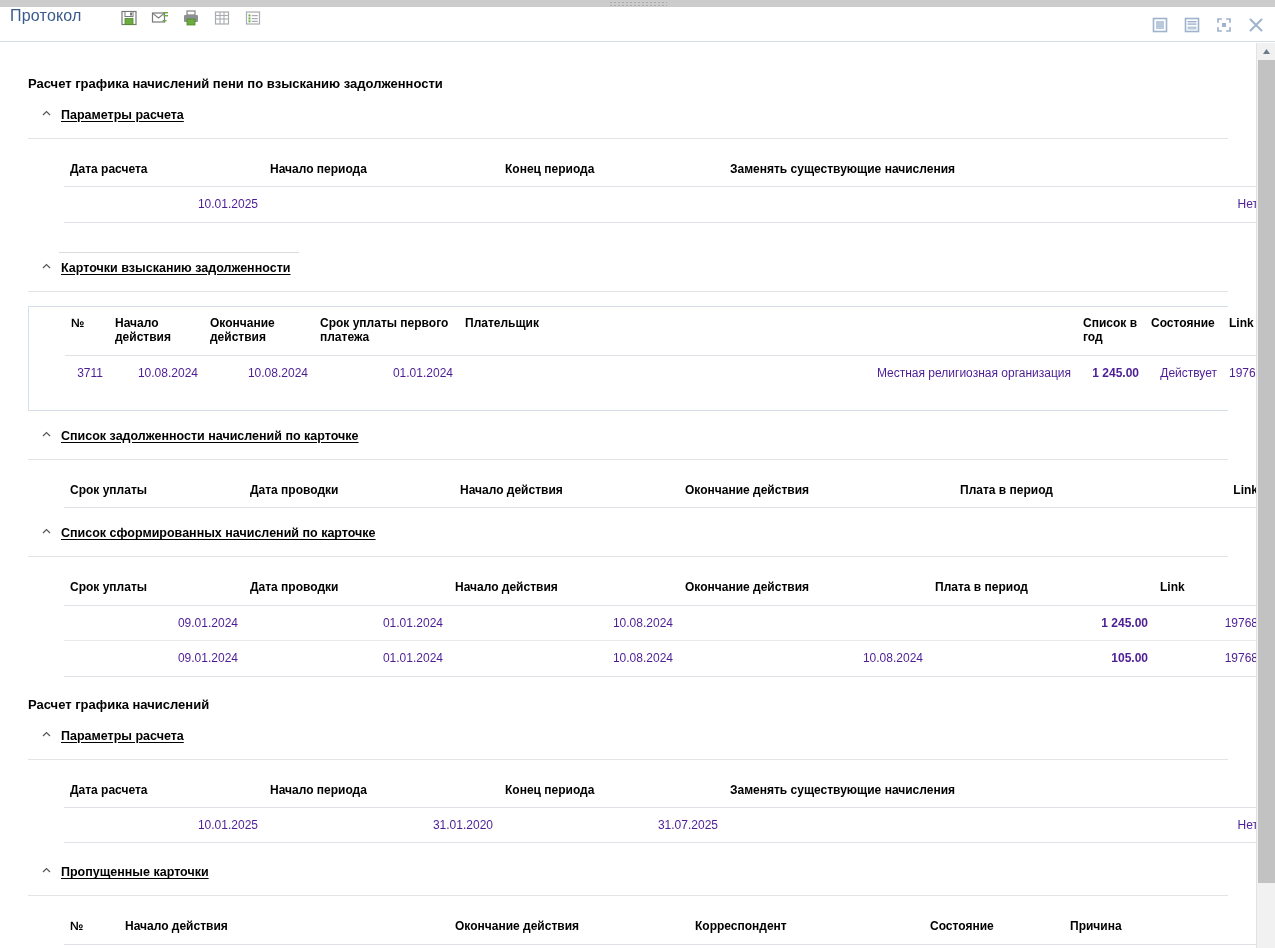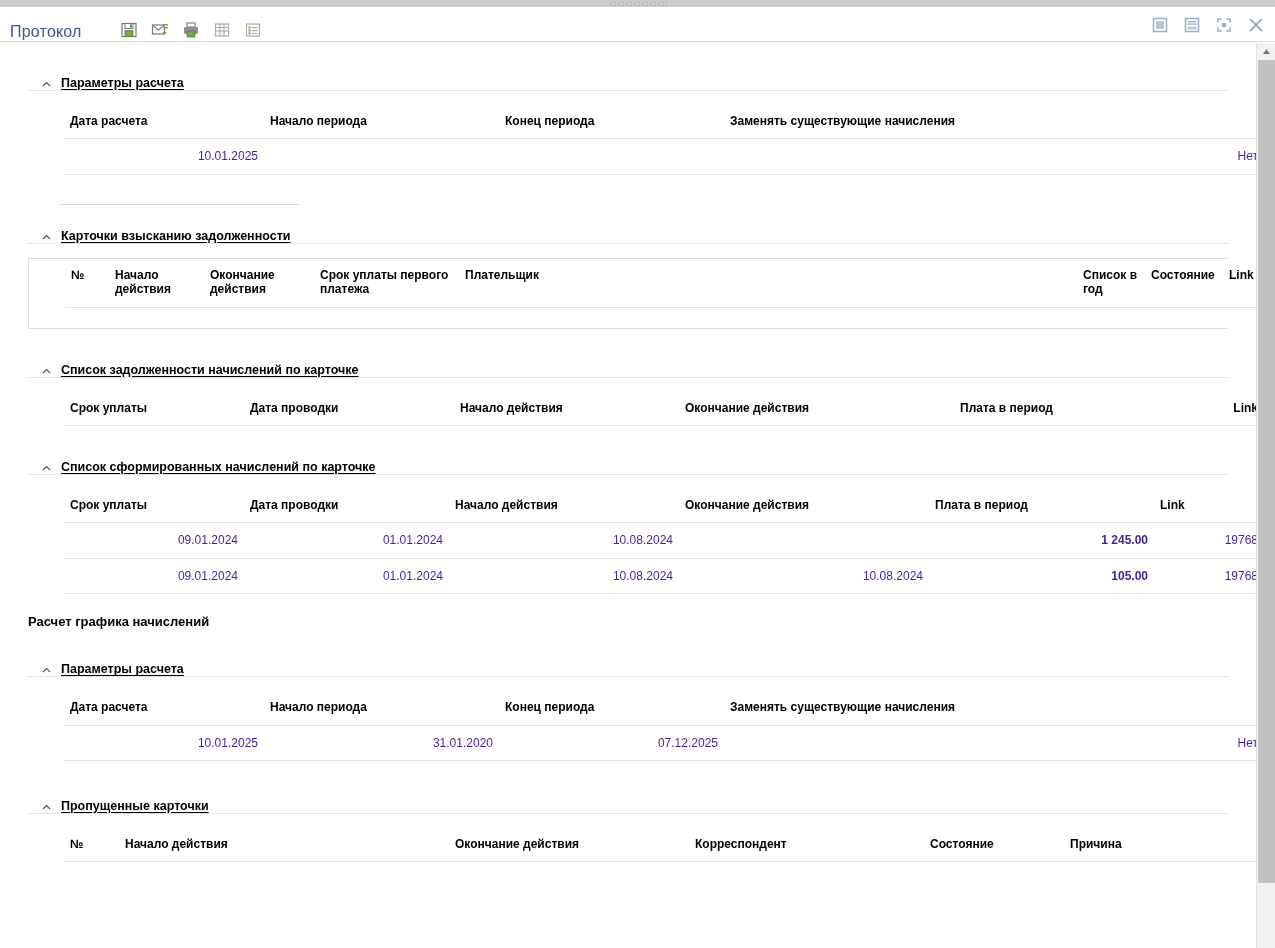--- a/index.html
+++ b/index.html
@@ -32,21 +32,21 @@
     background-size: 4px 3px;
     background-position: 0 0;
   }
 
   
   .titlebar {
     position: absolute; top: 7px; left: 0;
     width: 1275px; height: 35px;
     background: #ffffff;
     border-bottom: 1px solid #d6dbe0;
-    display: flex; align-items: flex-end;
+    display: flex; align-items: flex-start;
   }
   .win-title {
     margin-left: 10px;
     font-size: 16px;
     color: #3a5a8c;
     letter-spacing: .2px;
     white-space: nowrap;
   }
   .tb-left {
     display: flex; align-items: center;
@@ -82,21 +82,21 @@
     padding-bottom: 0;
   }
   .doc-title.second { padding-top: 20px; }
 
   
   .section {
     position: relative;
   }
   .sec-head {
     position: relative;
-    display: flex; align-items: flex-end;
+    display: flex; align-items: flex-start;
     padding-left: 13px;
     height: 30px;
     margin-top: 17px;
   }
   .chev {
     width: 11px; height: 11px;
     margin-right: 9px;
     flex: 0 0 auto;
     display: flex; align-items: center; justify-content: center;
   }
@@ -281,20 +281,21 @@
         <svg width="20" height="20" viewBox="0 0 20 20">
           <path d="M4.5 4.5 L15.5 15.5 M15.5 4.5 L4.5 15.5" stroke="#9fb3cc" stroke-width="2" stroke-linecap="round"></path>
         </svg>
       </div>
     </div>
   </div>
 
   <div class="content">
     <div class="inner">
 
+      <div class="doc-title">Расчет графика начислений пени по взысканию задолженности</div>
 
       <div class="section">
         <div class="sec-head">
           <span class="chev">
             <svg width="11" height="11" viewBox="0 0 11 11">
               <path d="M2 7 L5.5 3.5 L9 7" fill="none" stroke="#555" stroke-width="1.2"></path>
             </svg>
           </span>
           <span class="sec-title">Параметры расчета</span>
         </div>
@@ -359,20 +360,30 @@
                 <th>Окончание действия</th>
                 <th>Срок уплаты первого платежа</th>
                 <th>Плательщик</th>
                 <th>Список в год</th>
                 <th>Состояние</th>
                 <th>Link</th>
               </tr>
             </thead>
             <tbody>
               <tr>
+                <td>3711</td>
+                <td>10.08.2024</td>
+                <td>10.08.2024</td>
+                <td>01.01.2024</td>
+                <td>Местная религиозная организация</td>
+                <td class="num-green">1 245.00</td>
+                <td>Действует</td>
+                <td>19768</td>
+              </tr>
+              <tr>
                   <td class="padrow" colspan="8"></td>
                 </tr>
             </tbody>
           </table>
         </div>
       </div>
 
       <div class="section" style="margin-top:18px;">
         <div class="sec-head">
           <span class="chev">
@@ -488,21 +499,21 @@
                 <th>Дата расчета</th>
                 <th>Начало периода</th>
                 <th>Конец периода</th>
                 <th>Заменять существующие начисления</th>
               </tr>
             </thead>
             <tbody>
               <tr class="lastrow">
                 <td>10.01.2025</td>
                 <td>31.01.2020</td>
-                <td>07.12.2025</td>
+                <td>31.07.2025</td>
                 <td>Нет</td>
               </tr>
             </tbody>
           </table>
         </div>
       </div>
 
       <div class="section" style="margin-top:22px;">
         <div class="sec-head">
           <span class="chev">

